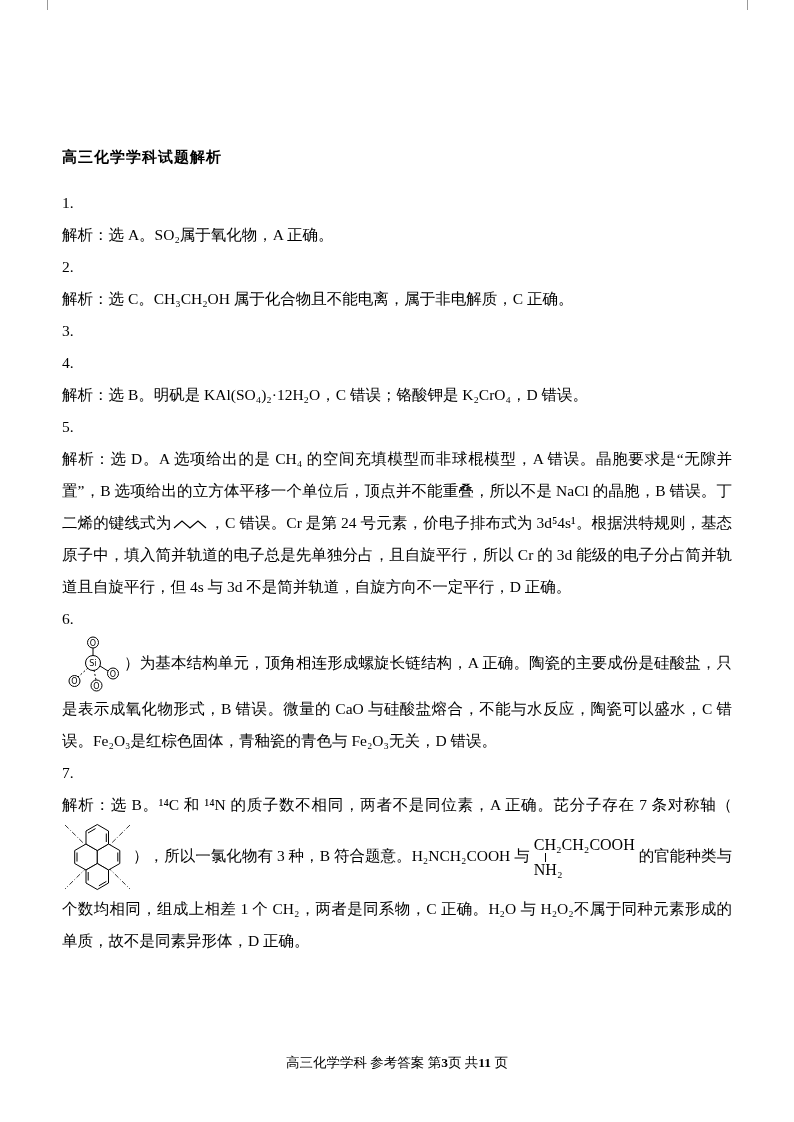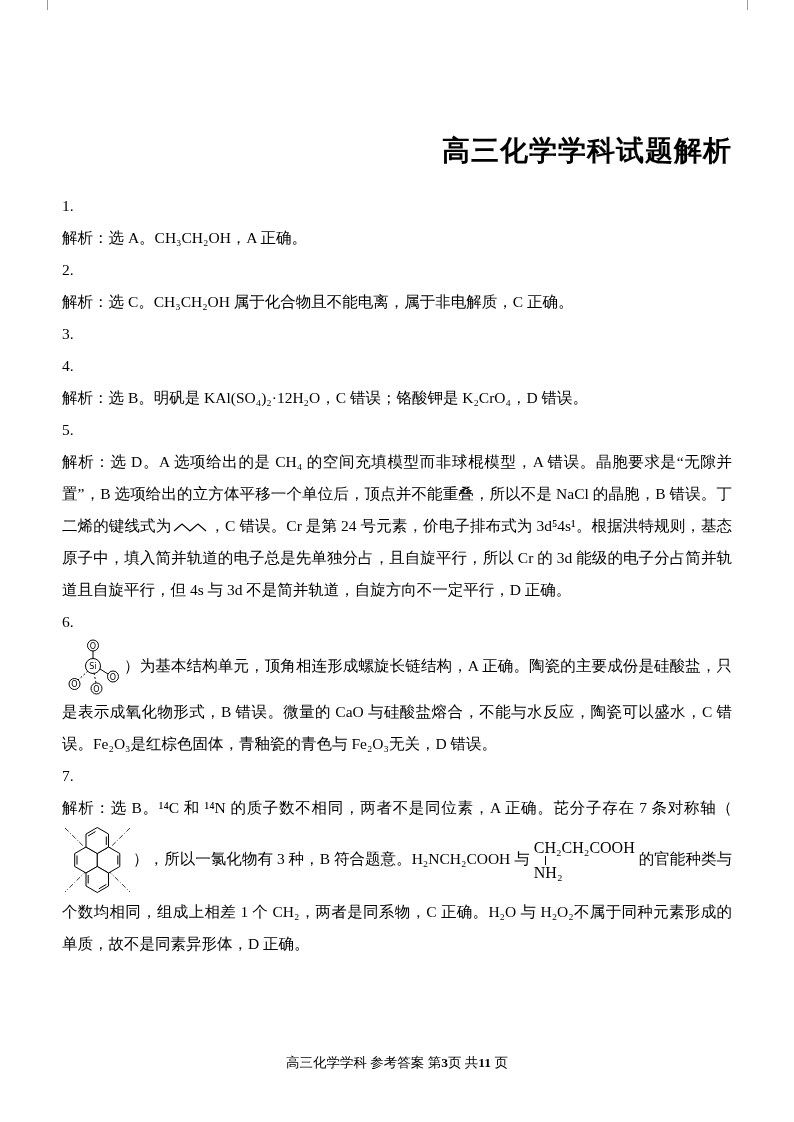--- a/index.html
+++ b/index.html
@@ -15,25 +15,26 @@
     background:#ffffff;
     padding:132px 62px 0 62px;
     overflow:hidden;
   }
   .crop-mark {
     position:absolute; top:0; width:1px; height:10px; background:#999;
   }
   .crop-mark.left { left:47px; }
   .crop-mark.right { left:747px; }
   .doc-title {
-    text-align:right;
-    font-size:28px;
+    text-align:left;
+    font-size:15px;
     font-weight:700;
     letter-spacing:1px;
     margin-bottom:20px;
+    margin-top:16px;
   }
   .item-num {
     font-size:15.5px;
     line-height:32px;
   }
   .para {
     font-size:15.5px;
     line-height:32px;
     text-align:justify;
   }
@@ -69,21 +70,21 @@
 </head>
 <body>
 
 <div class="page">
   <div class="crop-mark left"></div>
   <div class="crop-mark right"></div>
 
   <h1 class="doc-title">高三化学学科试题解析</h1>
 
   <p class="item-num">1.</p>
-  <p class="para">解析：选 A。CH₃CH₂OH，A 正确。</p>
+  <p class="para">解析：选 A。SO₂属于氧化物，A 正确。</p>
 
   <p class="item-num">2.</p>
   <p class="para">解析：选 C。CH₃CH₂OH 属于化合物且不能电离，属于非电解质，C 正确。</p>
 
   <p class="item-num">3.</p>
 
   <p class="item-num">4.</p>
   <p class="para">解析：选 B。明矾是 KAl(SO₄)₂·12H₂O，C 错误；铬酸钾是 K₂CrO₄，D 错误。</p>
 
   <p class="item-num">5.</p>

